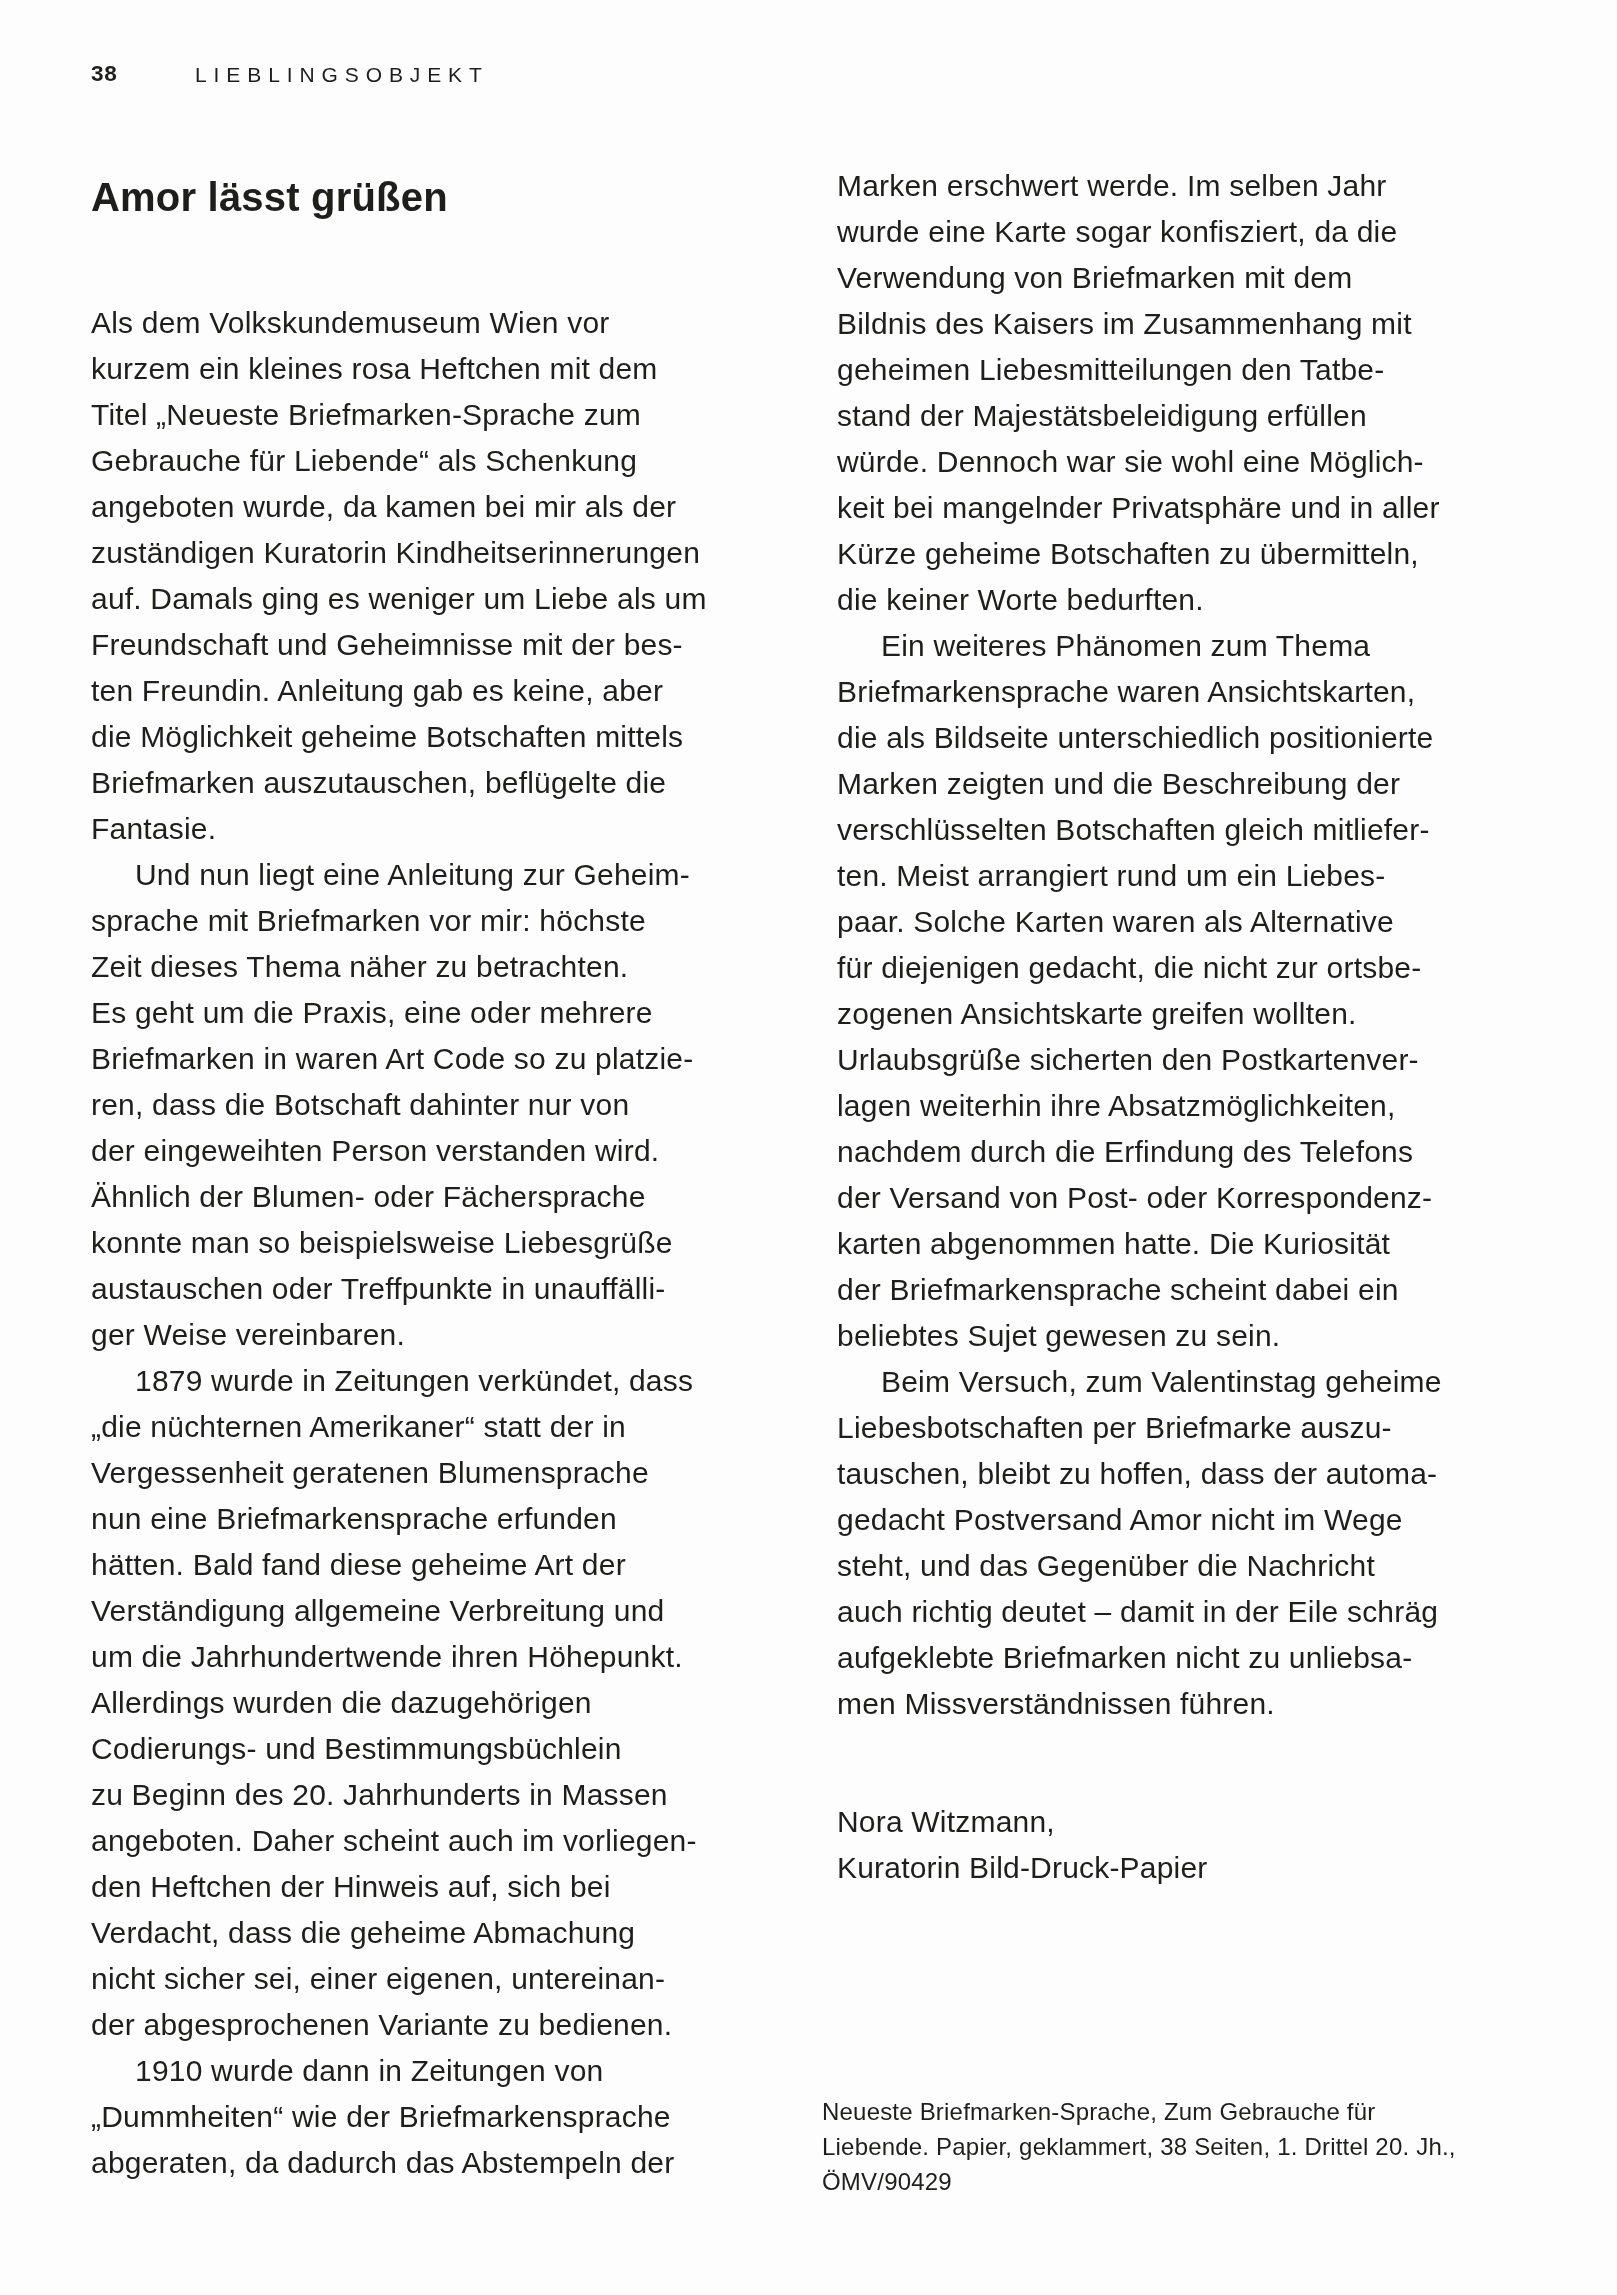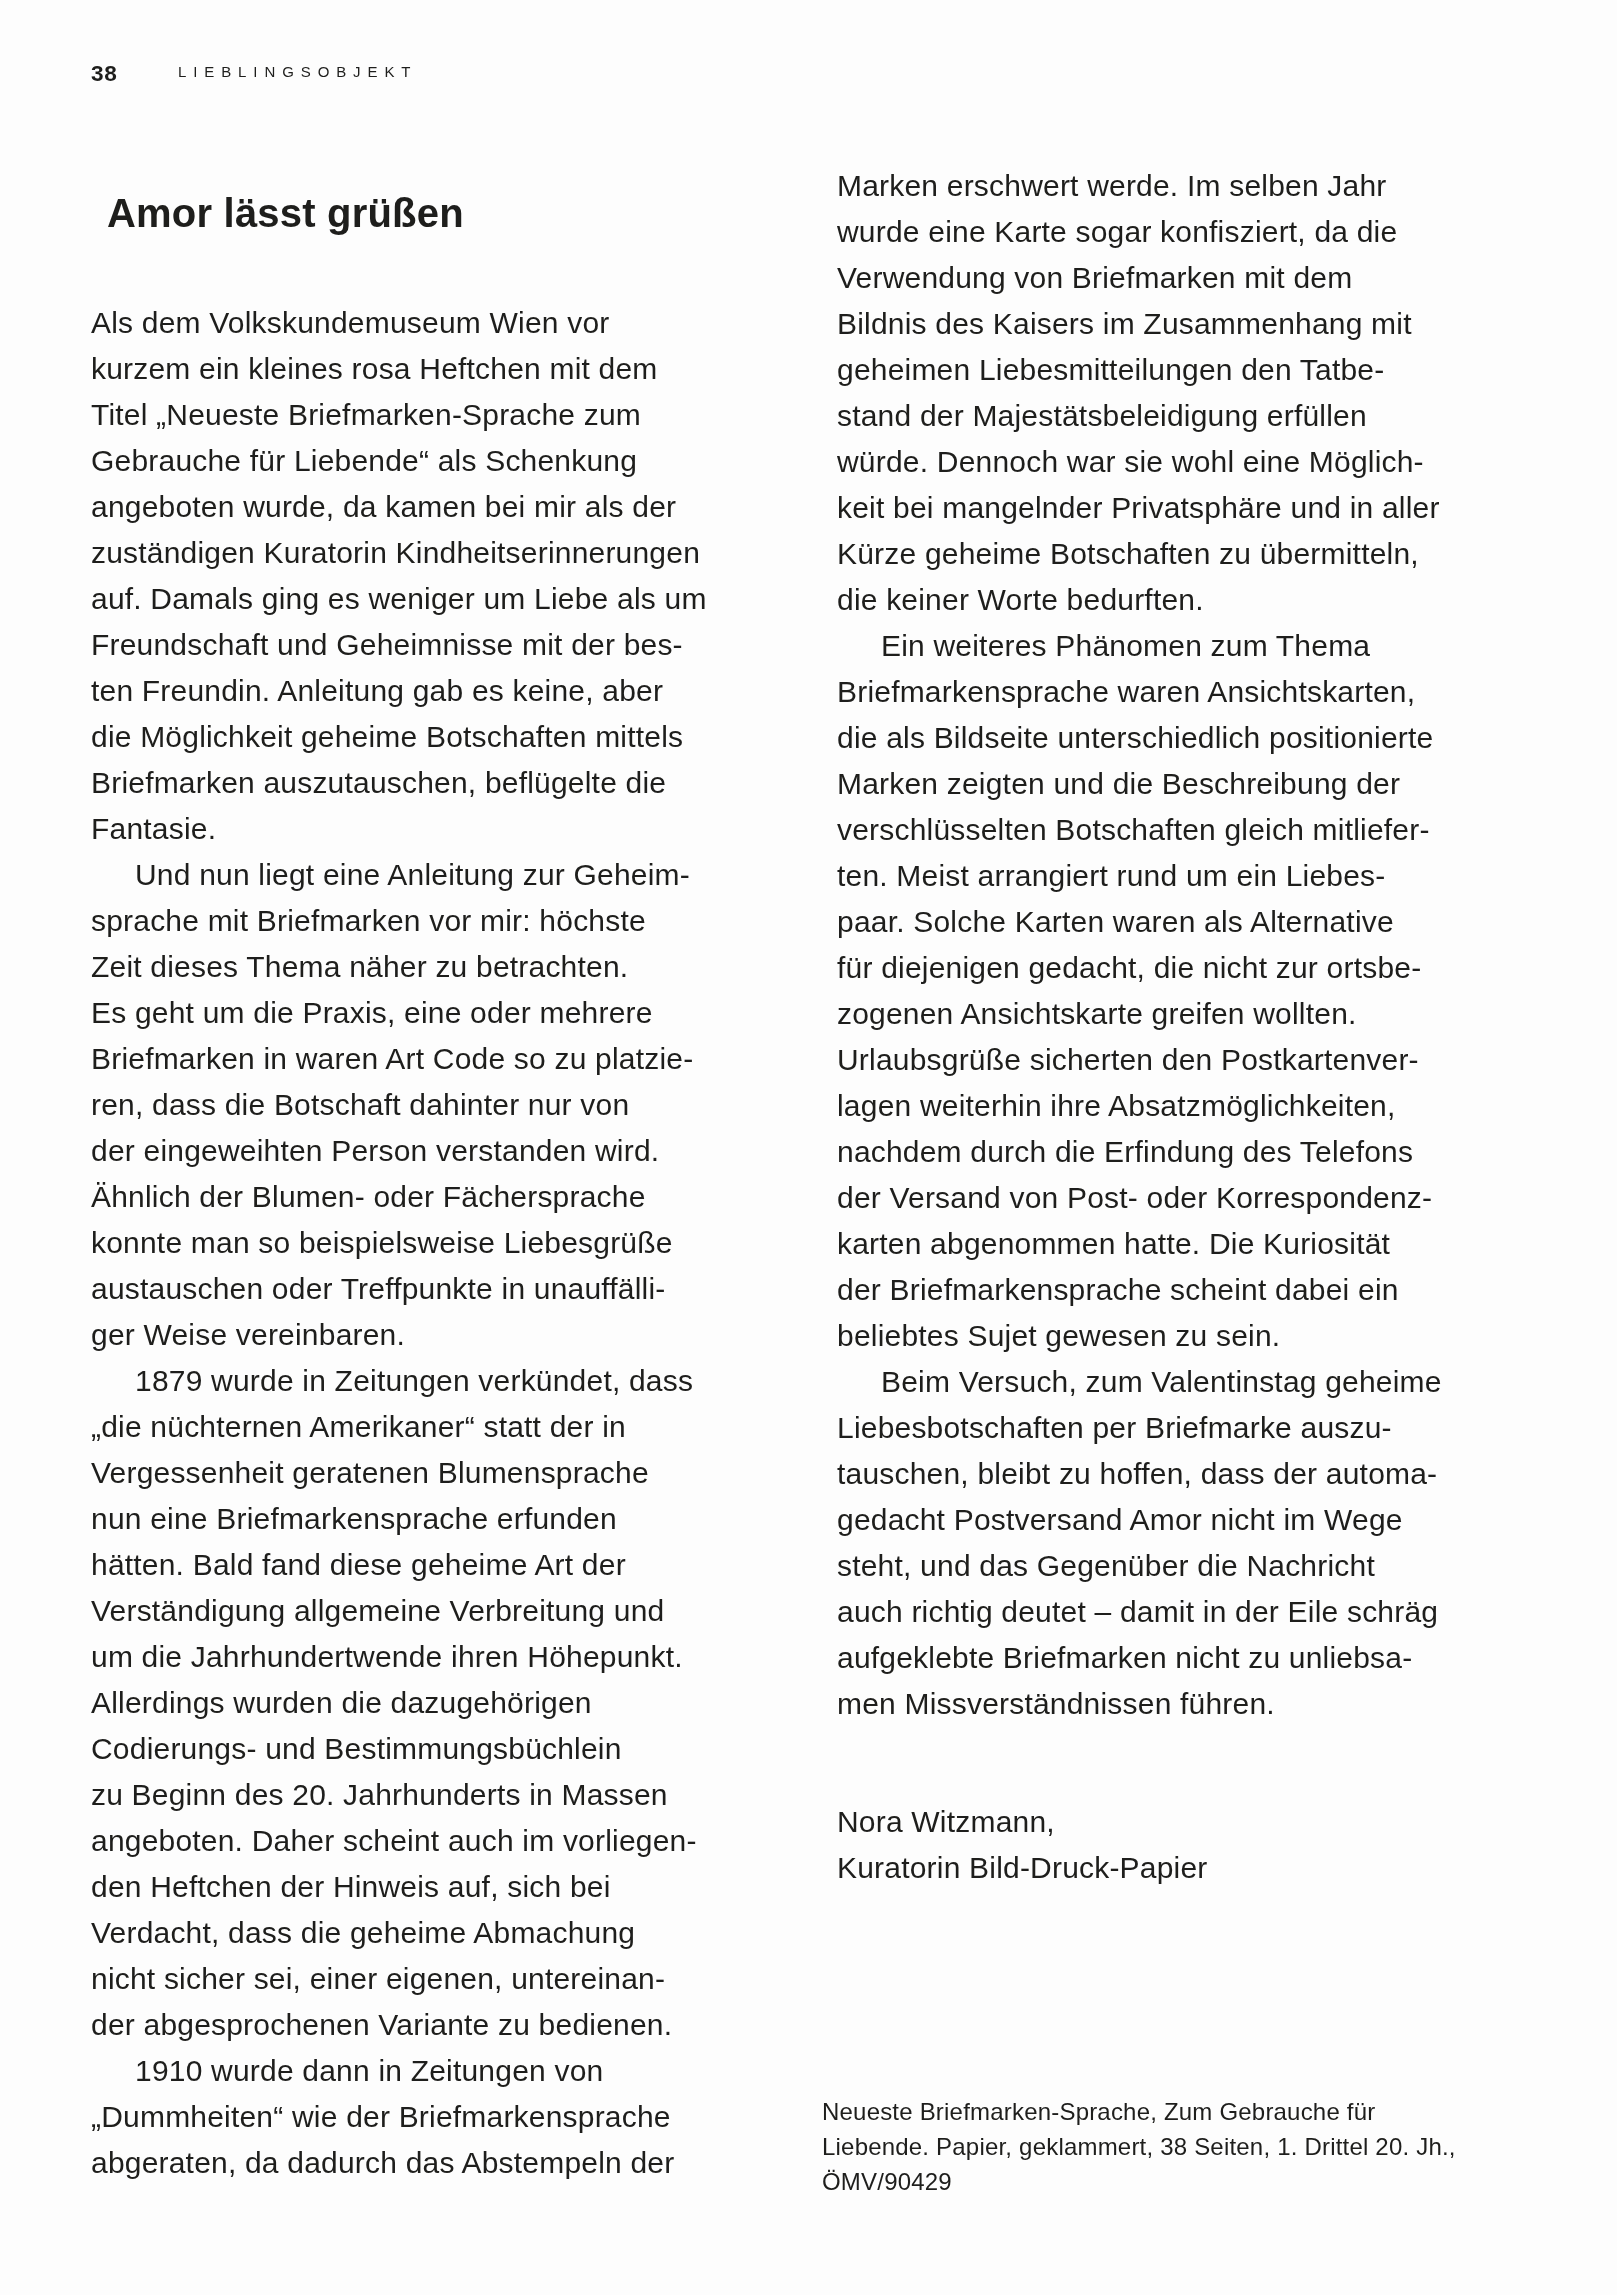--- a/index.html
+++ b/index.html
@@ -23,32 +23,32 @@
   .page-number {
     position: absolute;
     left: 91px;
     top: 61px;
     font-size: 22.6px;
     font-weight: 700;
     letter-spacing: 0.8px;
   }
   .section-label {
     position: absolute;
-    left: 178px;
+    left: 195px;
     top: 63px;
-    font-size: 15px;
+    font-size: 21px;
     font-weight: 400;
     letter-spacing: 6.9px;
     text-align: right;
   }
   .article-title {
     position: absolute;
     left: 91px;
     top: 175px;
-    margin: 16px;
+    margin: 0;
     font-size: 40px;
     font-weight: 700;
     letter-spacing: 0.2px;
   }
   .col {
     position: absolute;
   }
   .col-left {
     left: 91px;
     top: 300px;

